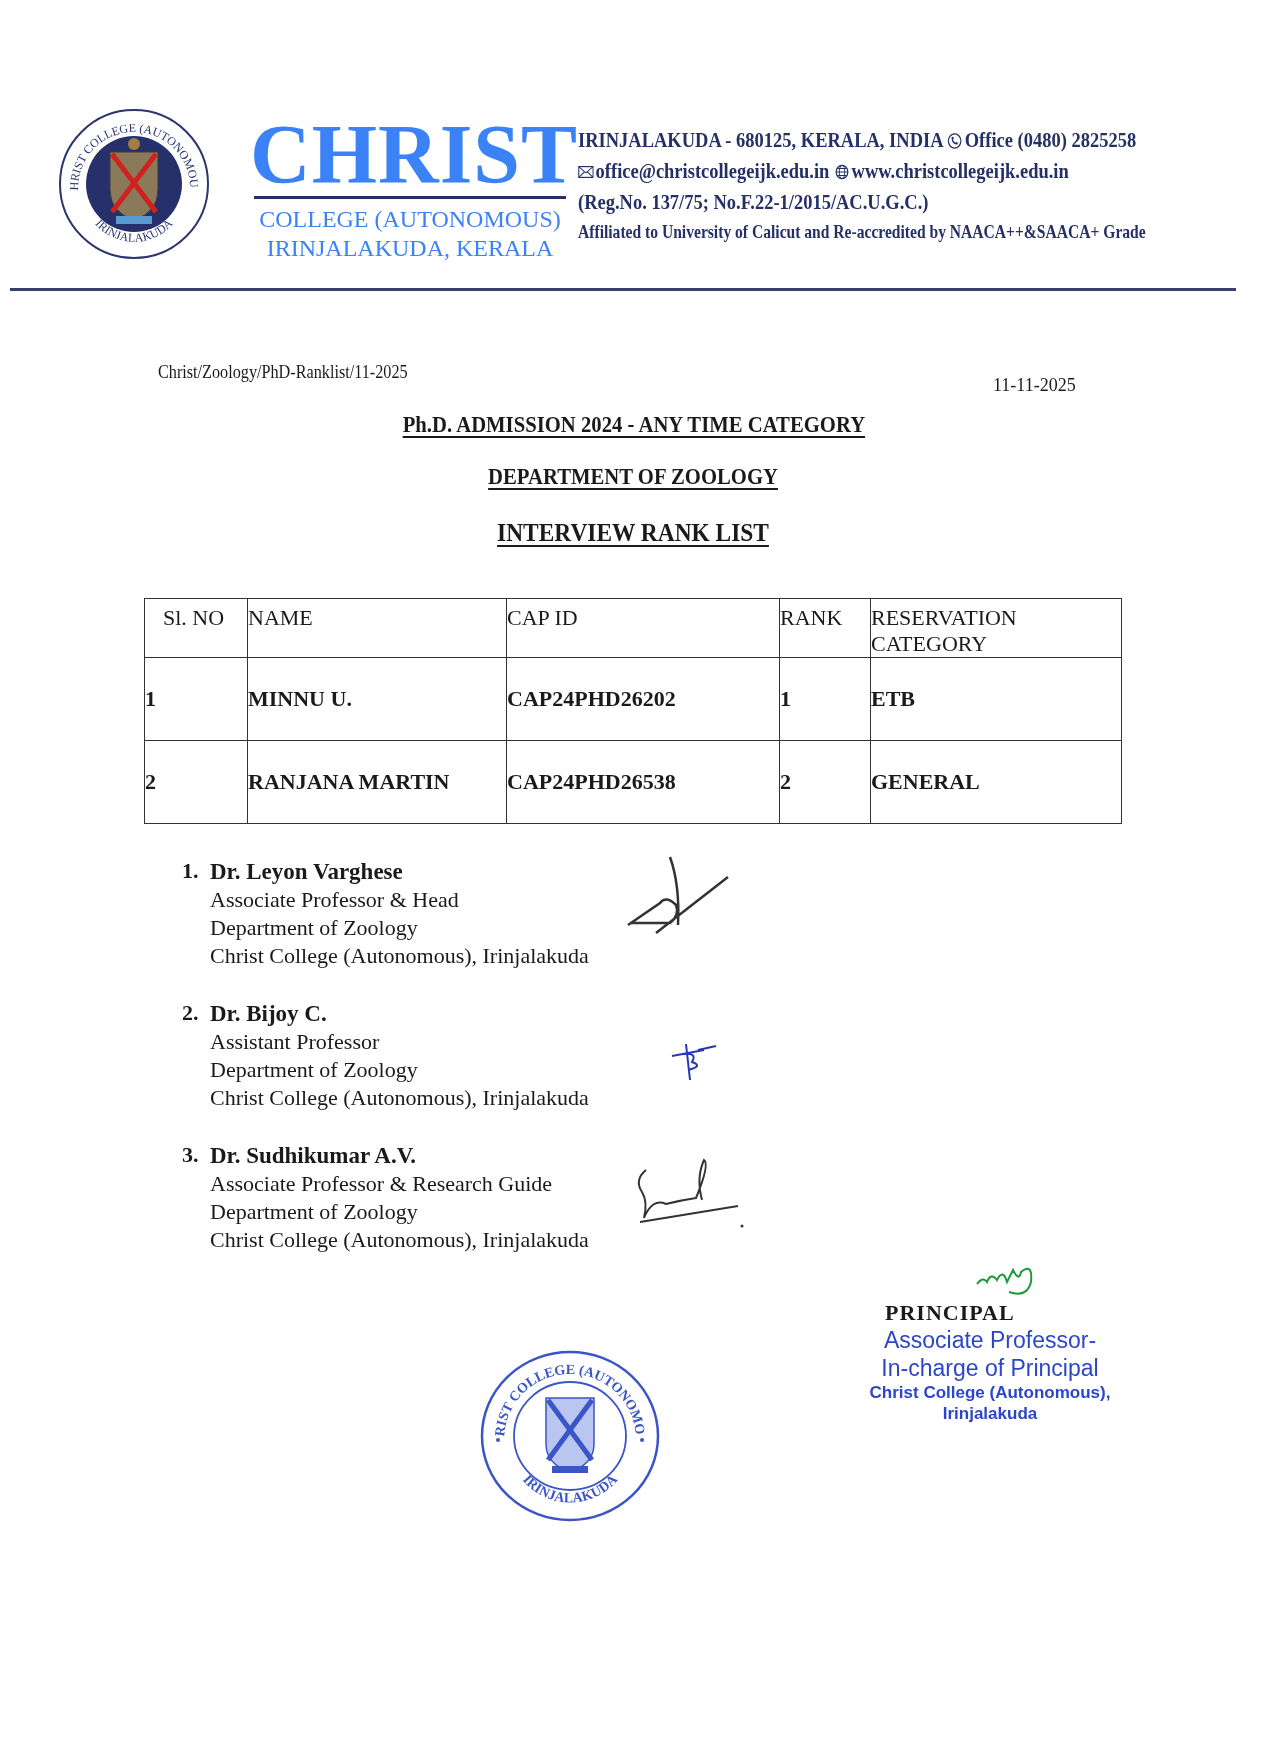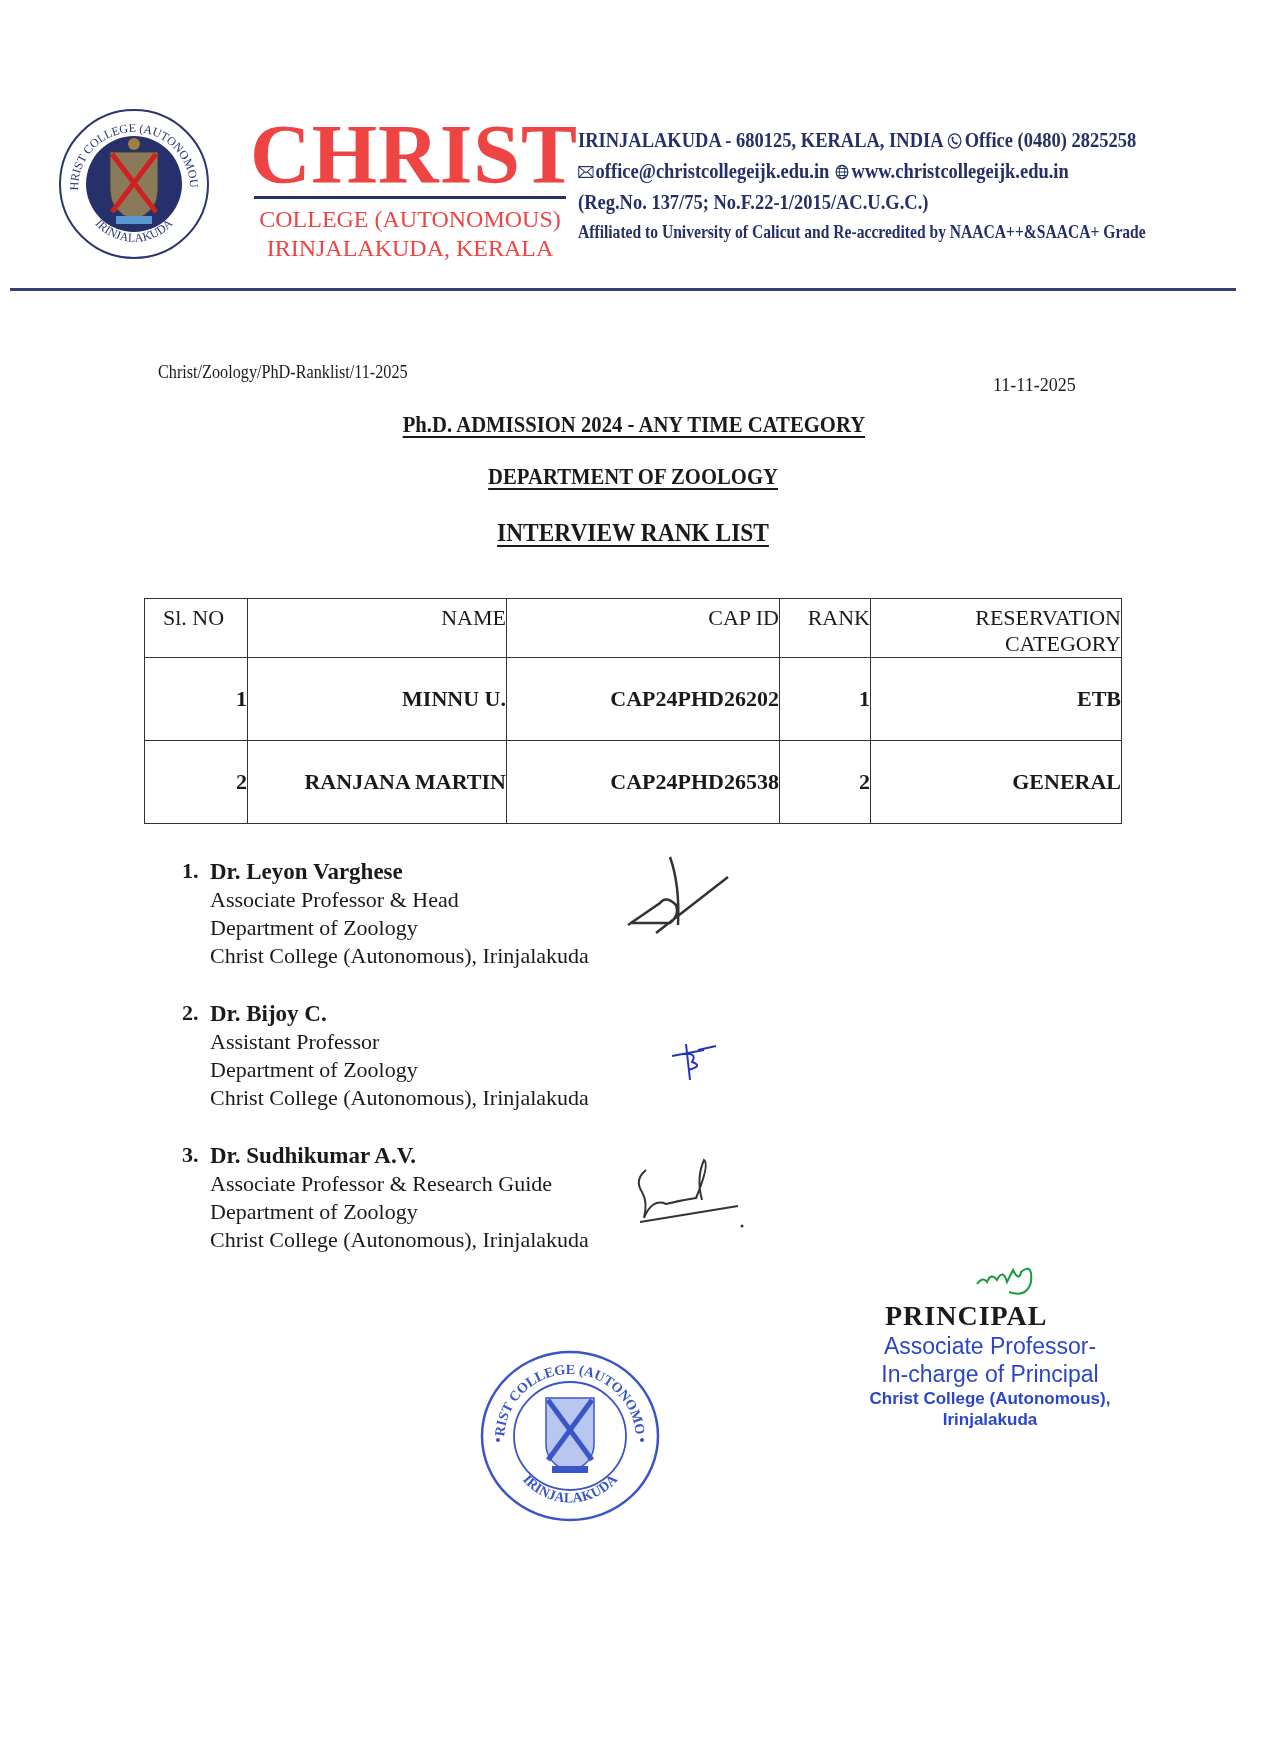--- a/index.html
+++ b/index.html
@@ -1,21 +1,21 @@
 <!DOCTYPE html>
 <html><head>
 <meta charset="utf-8">
 <style>
   html, body { margin: 0; padding: 0; background: #ffffff; }
   body { width: 1275px; height: 1754px; position: relative; overflow: hidden; font-family: "Liberation Serif", "DejaVu Serif", serif; color: #1a1a1a; }
   .abs { position: absolute; }
 
   
   .logo { left: 58px; top: 108px; width: 152px; height: 152px; }
-  .brand { left: 250px; top: 118px; width: 320px; text-align: center; color: #ef4444; }
+  .brand { left: 250px; top: 118px; width: 320px; text-align: center; color: #3b82f6; }
   .brand-title { font-size: 84px; font-weight: bold; line-height: 74px; letter-spacing: 1px; }
   .brand-rule { height: 3px; background: #243066; margin: 4px 4px 6px 4px; }
   .brand-sub { font-size: 24px; line-height: 29px; }
   .contact { left: 578px; top: 128px; color: #243066; font-weight: bold; font-family: "Liberation Serif", serif; }
   .contact div { height: 31px; white-space: nowrap; transform-origin: left top; }
   .contact .l1, .contact .l2, .contact .l3 { font-size: 21px; transform: scaleX(0.88); }
   .contact .l4 { font-size: 19px; transform: scaleX(0.82); }
   .ic { display: inline-block; width: 18px; height: 16px; vertical-align: -2px; margin-right: 2px; }
   .head-rule { left: 10px; top: 288px; width: 1226px; height: 3px; background: #36406e; }
 
@@ -24,37 +24,37 @@
   .date { left: 993px; top: 375px; font-size: 18px; white-space: nowrap; }
 
   .title { left: 0; width: 1275px; text-align: center; font-weight: bold; }
   .title span { text-decoration: underline; text-decoration-thickness: 2px; text-underline-offset: 4px; display: inline-block; transform: scaleX(0.9); }
   .t1 { top: 412px; font-size: 23px; left: -4px; }
   .t2 { top: 464px; font-size: 23px; left: -4px; }
   .t3 { top: 518px; font-size: 26px; left: -4px; }
 
   
   .rank-table { left: 144px; top: 598px; border-collapse: collapse; font-size: 22px; }
-  .rank-table td, .rank-table th { border: 1.5px solid #333; text-align: right; vertical-align: middle; padding: 0; }
+  .rank-table td, .rank-table th { border: 1.5px solid #333; text-align: left; vertical-align: middle; padding: 0; }
   .rank-table th { font-weight: normal; vertical-align: top; padding-top: 6px; height: 52px; }
   .rank-table td { font-weight: bold; height: 82px; }
   .c1 { width: 102px; } .c2 { width: 258px; } .c3 { width: 272px; } .c4 { width: 90px; } .c5 { width: 250px; }
   .rank-table th.c1 { text-align: left; padding-left: 18px; width: 84px; }
 
   
   .committee { left: 182px; top: 858px; font-size: 22px; }
   .member { position: relative; margin-bottom: 30px; }
   .member .num { position: absolute; left: 0; top: 0; font-weight: bold; }
   .member .body { margin-left: 28px; line-height: 28px; }
   .member .name { font-weight: bold; font-size: 23px; }
   .sig { position: absolute; }
 
   
   .principal { left: 845px; top: 1300px; width: 290px; }
-  .principal .p-title { font-size: 28px; font-weight: bold; letter-spacing: 1px; margin-left: 40px; }
+  .principal .p-title { font-size: 22px; font-weight: bold; letter-spacing: 1px; margin-left: 40px; }
   .stamp-text { color: #2c46c8; font-family: "Liberation Sans", "DejaVu Sans", sans-serif; text-align: center; }
   .stamp-text .s1, .stamp-text .s2 { font-size: 23px; font-weight: normal; line-height: 28px; }
   .stamp-text .s3, .stamp-text .s4 { font-size: 17px; font-weight: bold; line-height: 21px; }
   .seal { left: 478px; top: 1348px; width: 184px; height: 176px; }
 </style>
 </head>
 <body>
 
 <svg class="abs logo" viewBox="0 0 152 152">
   <defs>

